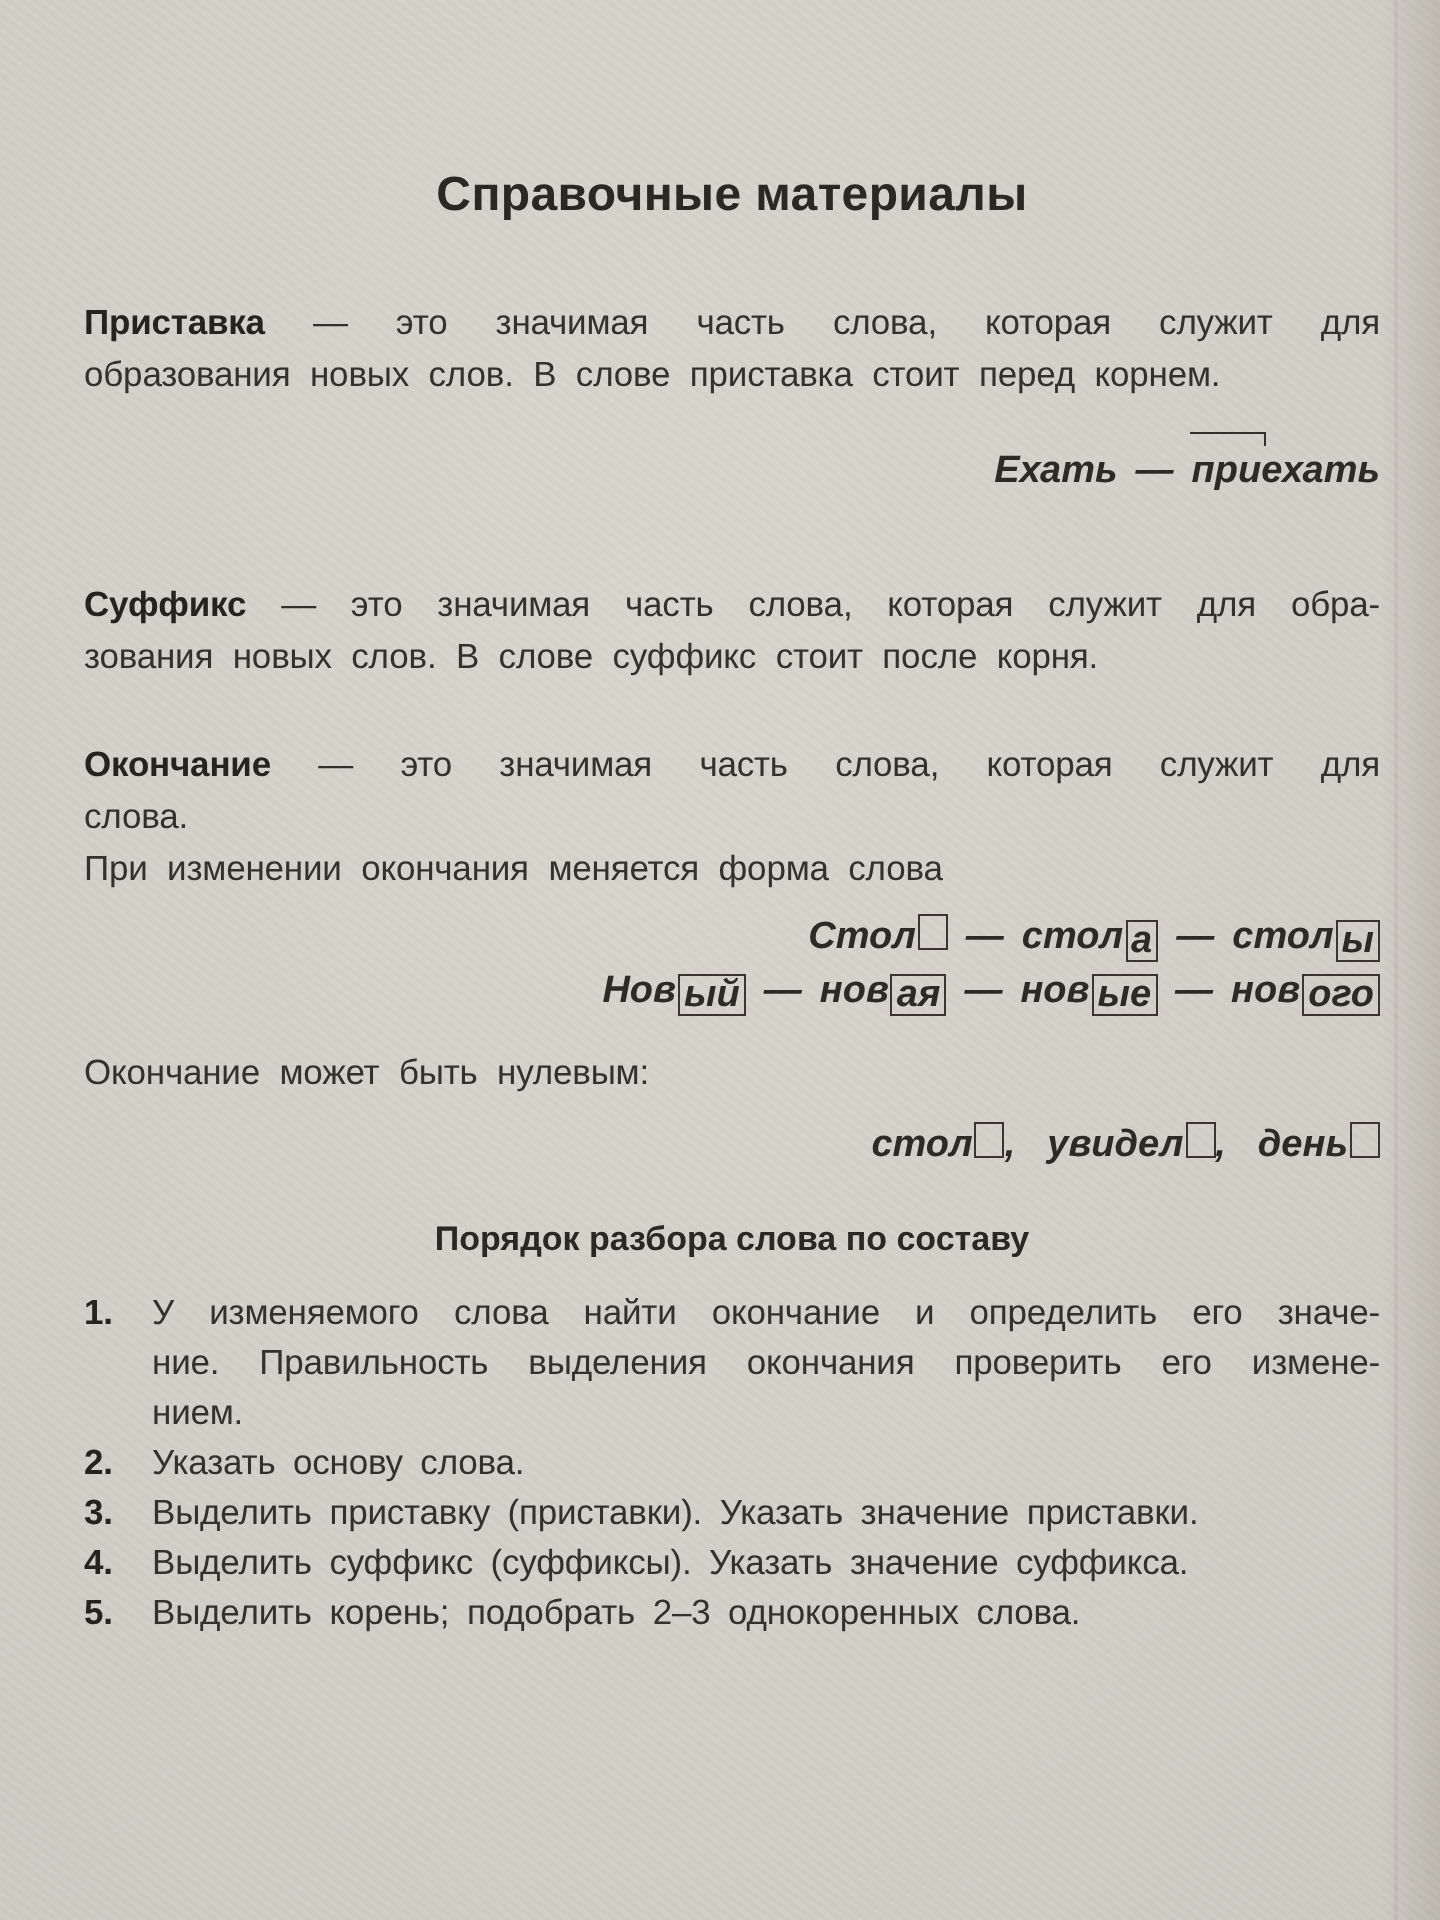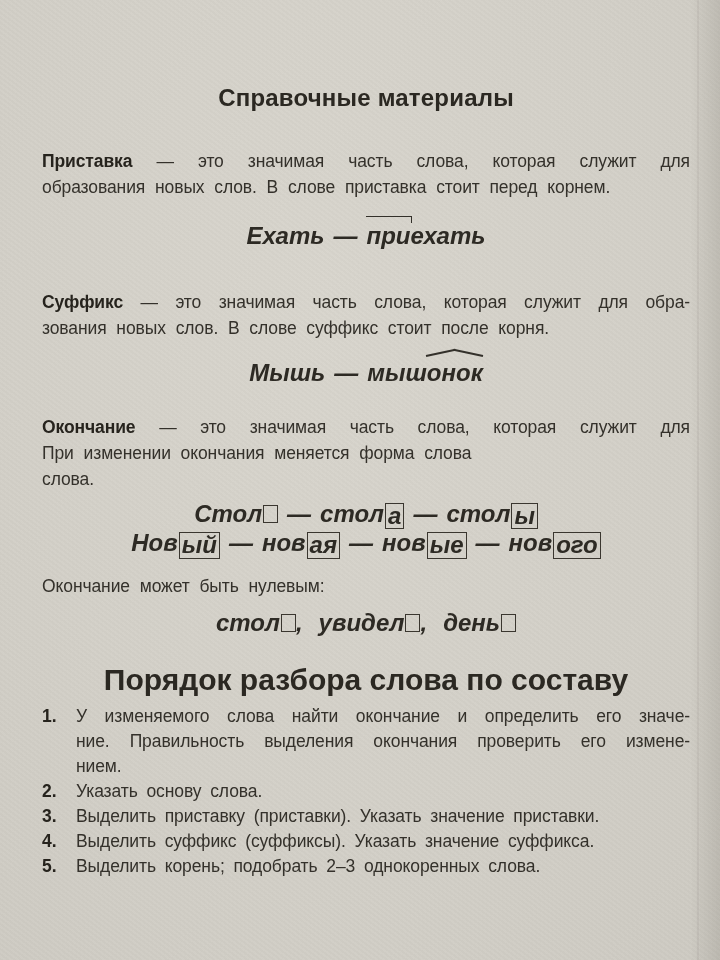--- a/index.html
+++ b/index.html
@@ -57,24 +57,24 @@
     word-spacing: 5px;
     letter-spacing: -0.1px;
   }
   .para b { color: #26231d; }
   .jline { text-align: justify; text-align-last: justify; }
   .lline { text-align: left; text-align-last: left; }
   .para-pristavka { margin-top: 36px; }
   .para-suffiks   { margin-top: 40px; }
   .para-okonchanie{ margin-top: 28px; }
   .example {
-    text-align: center;
+    text-align: right;
     font-weight: bold;
     font-style: italic;
-    font-size: 24px;
+    font-size: 19px;
     line-height: 27px;
     color: #2d2a24;
     word-spacing: 1px;
   }
   .example-pristavka { margin-top: 22px; }
   .example-suffiks   { margin-top: 18px; }
   .endings-rows { margin-top: 8px; }
   .zero-note  { margin-top: 14px; }
   .zero-line  { margin-top: 10px; }
   .dash { margin: 0 9px; }
@@ -121,24 +121,24 @@
   }
   .ebox.empty {
     width: 13px;
     height: 16px;
     padding: 0;
     vertical-align: -1px;
   }
   .zcomma { margin-right: 16px; }
 
   .section-heading {
-    margin-top: 30px;
+    margin-top: 20px;
     text-align: center;
     font-weight: bold;
-    font-size: 30px;
+    font-size: 17px;
     line-height: 28px;
     color: #2b2822;
   }
   .order-list {
     margin-top: 10px;
     font-size: 17.5px;
     line-height: 25px;
     word-spacing: 4px;
     letter-spacing: -0.1px;
   }
@@ -166,28 +166,25 @@
 
     <div class="example example-pristavka">
       <span class="w">Ехать</span><span class="dash">—</span><span class="w"><span class="prefix-mark">при</span><span>ехать</span></span>
     </div>
 
     <div class="para para-suffiks">
       <div class="jline"><b>Суффикс</b> <span>— это значимая часть слова, которая служит для обра-</span></div>
       <div class="lline">зования новых слов. В слове суффикс стоит после корня.</div>
     </div>
 
-    <div class="example example-suffiks">
-      <span class="w">Мышь</span><span class="dash">—</span><span class="w"><span>мыш</span><span class="suffix-mark">онок</span></span>
-    </div>
 
     <div class="para para-okonchanie">
       <div class="jline"><b>Окончание</b> <span>— это значимая часть слова, которая служит для</span></div>
+      <div class="lline">слова.</div>
       <div class="lline">При изменении окончания меняется форма слова</div>
-      <div class="lline">слова.</div>
     </div>
 
     <div class="endings-rows">
       <div class="example">
         <span class="w"><span>Стол</span><span class="ebox empty"></span></span><span class="dash">—</span><span class="w"><span>стол</span><span class="ebox">а</span></span><span class="dash">—</span><span class="w"><span>стол</span><span class="ebox">ы</span></span>
       </div>
       <div class="example">
         <span class="w"><span>Нов</span><span class="ebox">ый</span></span><span class="dash">—</span><span class="w"><span>нов</span><span class="ebox">ая</span></span><span class="dash">—</span><span class="w"><span>нов</span><span class="ebox">ые</span></span><span class="dash">—</span><span class="w"><span>нов</span><span class="ebox">ого</span></span>
       </div>
     </div>

